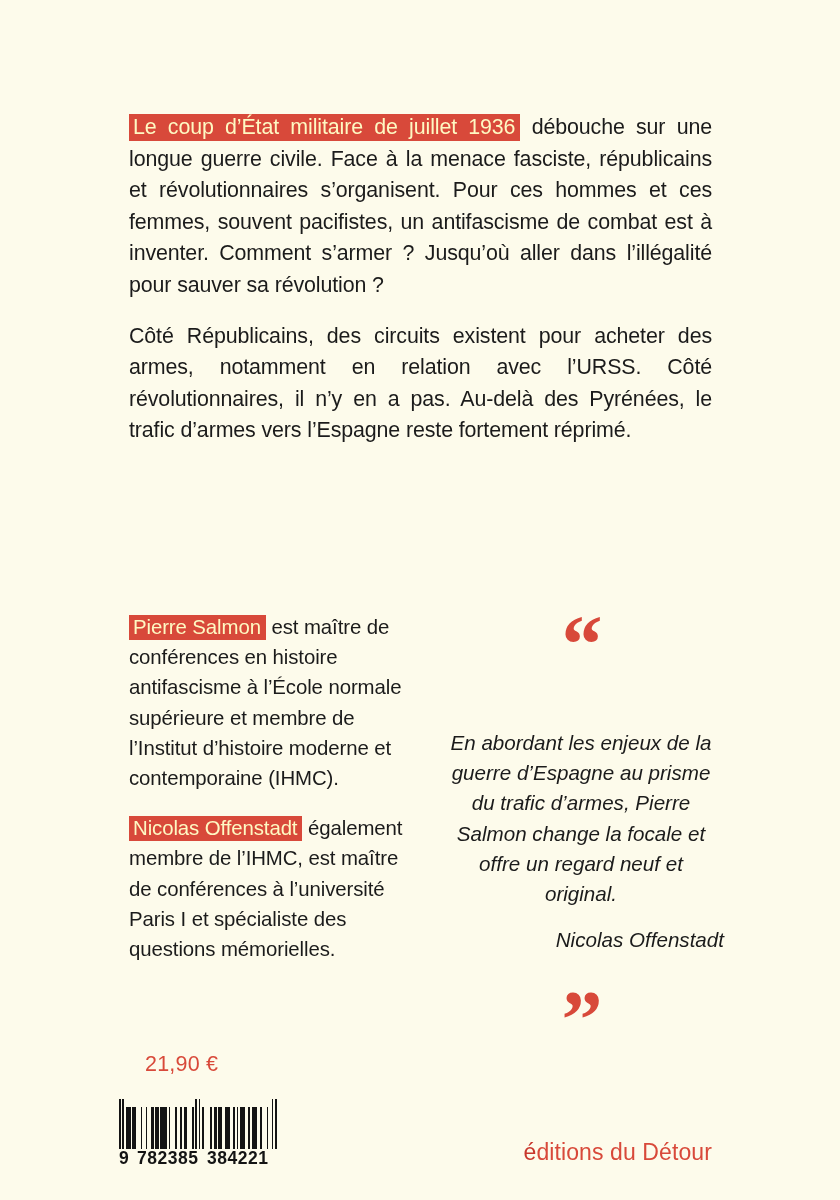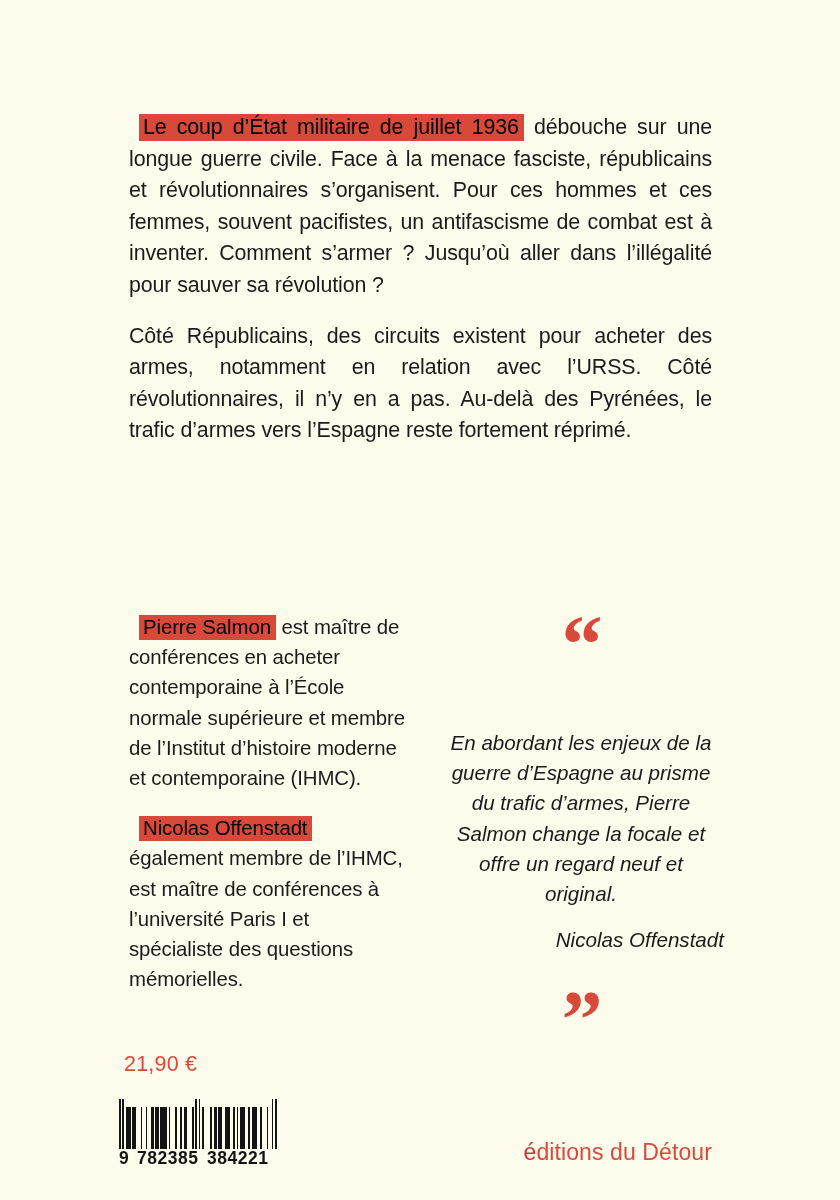--- a/index.html
+++ b/index.html
@@ -34,24 +34,23 @@
     font-size: 21.4px;
     line-height: 31.6px;
     text-align: justify;
     letter-spacing: -0.12px;
     color: #1b1b1b;
   }
   .blurb p:last-child { margin-bottom: 0; }
 
   .hl {
     background: #d8493a;
-    color: #000000;
+    color: #fef9c3;
     padding: 1px 5px 2px 4px;
     box-decoration-break: clone;
-    margin-left: 10px;
     -webkit-box-decoration-break: clone;
   }
 
   
   .lower {
     position: absolute;
     left: 0;
     top: 612px;
     width: 840px;
     height: 420px;
@@ -110,21 +109,21 @@
     line-height: 30.2px;
     font-style: italic;
     text-align: right;
     margin: 16px 0 0 0;
     color: #1b1b1b;
   }
 
   
   .price {
     position: absolute;
-    left: 124px;
+    left: 145px;
     top: 1052px;
     font-size: 21.5px;
     color: #d8493a;
     letter-spacing: 0.2px;
   }
 
   
   .barcode-wrap {
     position: absolute;
     left: 119px;
@@ -184,21 +183,21 @@
     <p><span class="hl">Le coup d’État militaire de juillet 1936</span><span> débouche sur une longue guerre civile. Face à la menace fasciste, républicains et révolutionnaires s’organisent. Pour ces hommes et ces femmes, souvent pacifistes, un antifascisme de combat est à inventer. Comment s’armer ? Jusqu’où aller dans l’illégalité pour sauver sa révolution ?</span></p>
 
     <p>Côté Républicains, des circuits existent pour acheter des armes, notamment en relation avec l’URSS. Côté révolutionnaires, il n’y en a pas. Au-delà des Pyrénées, le trafic d’armes vers l’Espagne reste fortement réprimé.</p>
 
 
   </div>
 
   <div class="lower">
 
     <div class="bio-col">
-      <p class="bio-one"><span class="hl">Pierre Salmon</span><span> est maître de conférences en acheter contemporaine à l’École normale supérieure et membre de l’Institut d’histoire moderne et contemporaine (IHMC).</span></p>
+      <p class="bio-one"><span class="hl">Pierre Salmon</span><span> est maître de conférences en histoire antifascisme à l’École normale supérieure et membre de l’Institut d’histoire moderne et contemporaine (IHMC).</span></p>
       <p class="bio-two"><span class="hl">Nicolas Offenstadt</span><span> également membre de l’IHMC, est maître de conférences à l’université Paris I et spécialiste des questions mémorielles.</span></p>
     </div>
 
     <div class="quote-col">
       <span class="qmark qmark-open">“</span>
       <p class="quote-text">En abordant les enjeux de la guerre d’Espagne au prisme du trafic d’armes, Pierre Salmon change la focale et offre un regard neuf et original.</p>
       <p class="quote-attrib">Nicolas Offenstadt</p>
       <span class="qmark qmark-close">”</span>
     </div>
 

